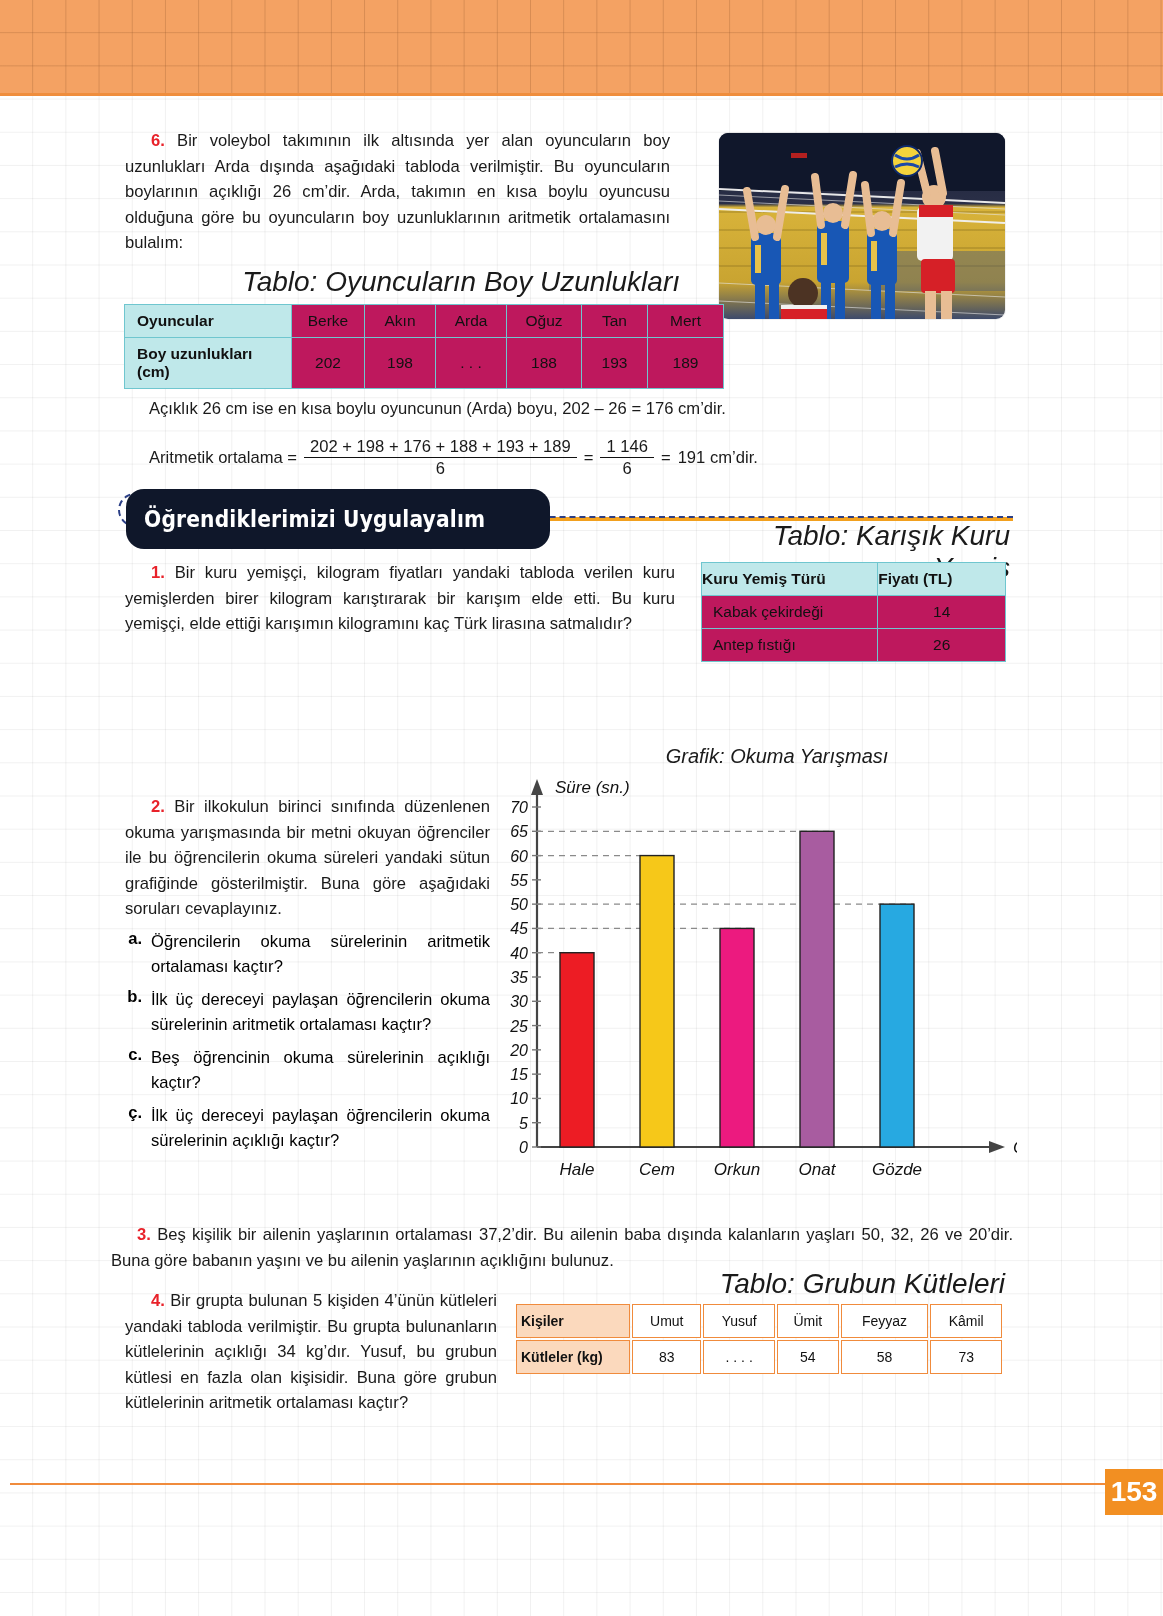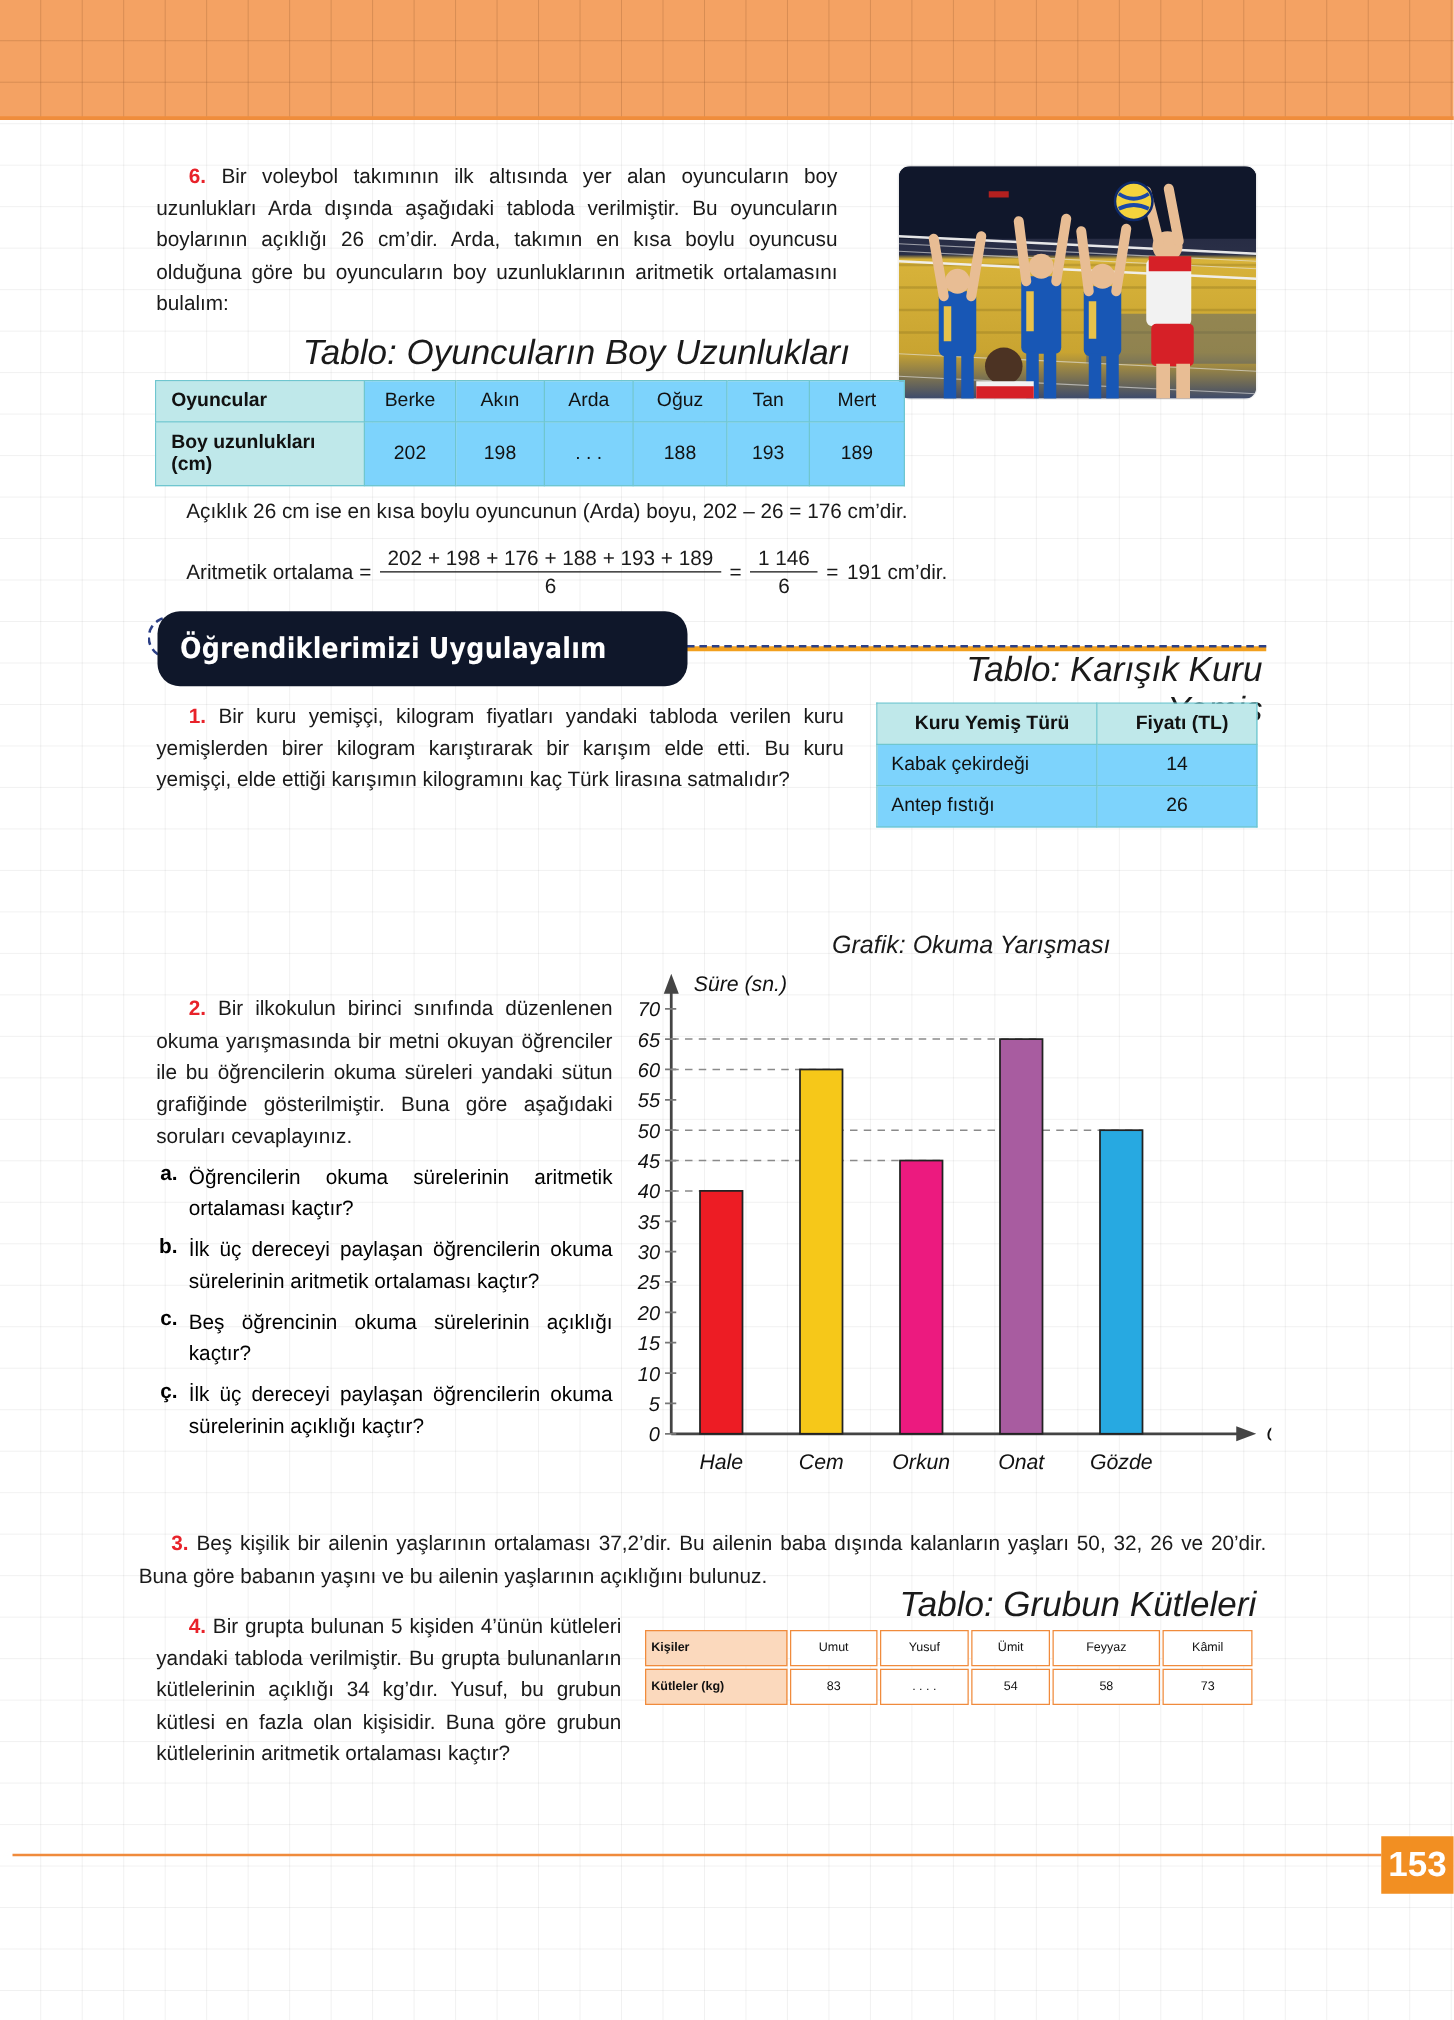--- a/index.html
+++ b/index.html
@@ -48,26 +48,26 @@
   }
   #photo svg{display:block;}
 
   .tbl-caption{
     font-style:italic;font-size:28px;text-align:right;color:#1a1a1a;
   }
 
   table.tb{border-collapse:collapse;}
   table.tb td{
     border:1px solid #6fc6cf;font-size:15.5px;text-align:center;color:#111;
-    padding:5px 4px;background:#7dd3fc;
+    padding:5px 4px;background:#be185d;
   }
   table.tb td.hd{background:#bfe8ea;font-weight:bold;text-align:left;padding-left:12px;}
 
   table.tb-o td{
-    border:1px solid #f08b3c;font-size:10px;text-align:center;color:#111;
+    border:1px solid #f08b3c;font-size:14px;text-align:center;color:#111;
     padding:6px 4px;background:#fff;
   }
   table.tb-o td.hd{background:#fbd9bd;font-weight:bold;text-align:left;padding-left:12px;}
 
   
   #ptable{position:absolute;left:124px;top:304px;}
   #ptable td{height:22px;}
   #pcap{position:absolute;left:124px;top:266px;width:556px;}
 
   .fline{position:absolute;font-size:16.6px;color:#1a1a1a;}
@@ -101,21 +101,21 @@
     position:absolute;left:362px;top:27px;width:533px;height:0;
     border-top:2.5px dashed #2b3f86;
   }
 
   
   #q1{position:absolute;left:125px;top:560px;width:550px;}
   #ntcap{position:absolute;left:700px;top:520px;width:310px;}
   #ntable{position:absolute;left:701px;top:562px;width:305px;}
   #ntable table{width:100%;}
   #ntable td{padding:7px 4px;}
-  #ntable td.hd{text-align:center;padding-left:12px;}
+  #ntable td.hd{text-align:left;padding-left:0;}
   #ntable td.lbl{text-align:left;padding-left:11px;}
 
   
   #q2{position:absolute;left:125px;top:794px;width:365px;}
   .sub-list{margin-top:7px;}
   .sub-item{display:flex;gap:9px;margin-bottom:7px;}
   .sub-item .lt{font-weight:bold;font-size:16.6px;min-width:17px;text-align:right;}
   .sub-item .tx{flex:1;font-size:16.6px;line-height:25.5px;text-align:justify;}
 
   

